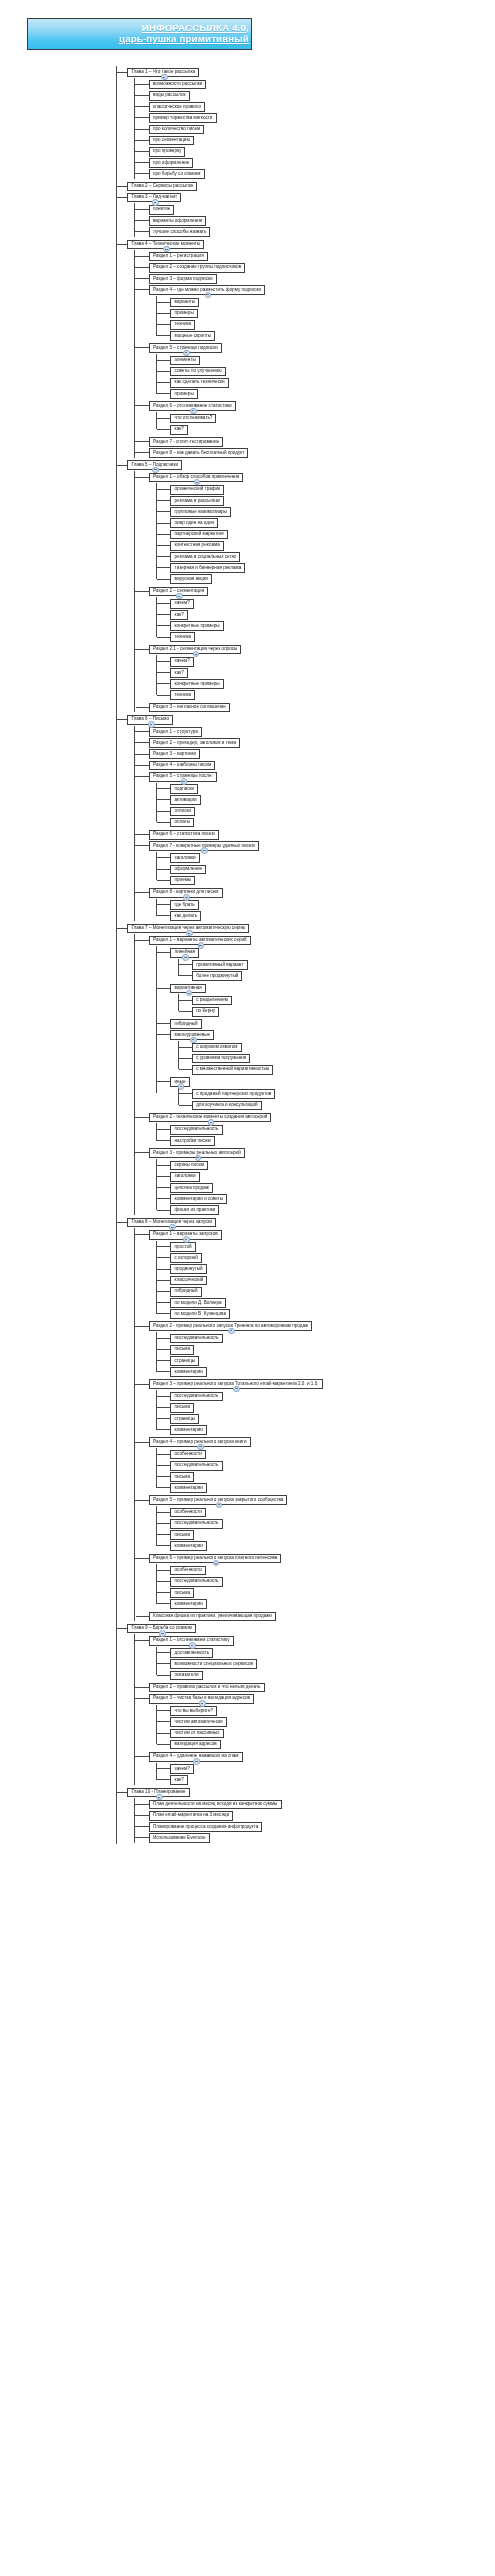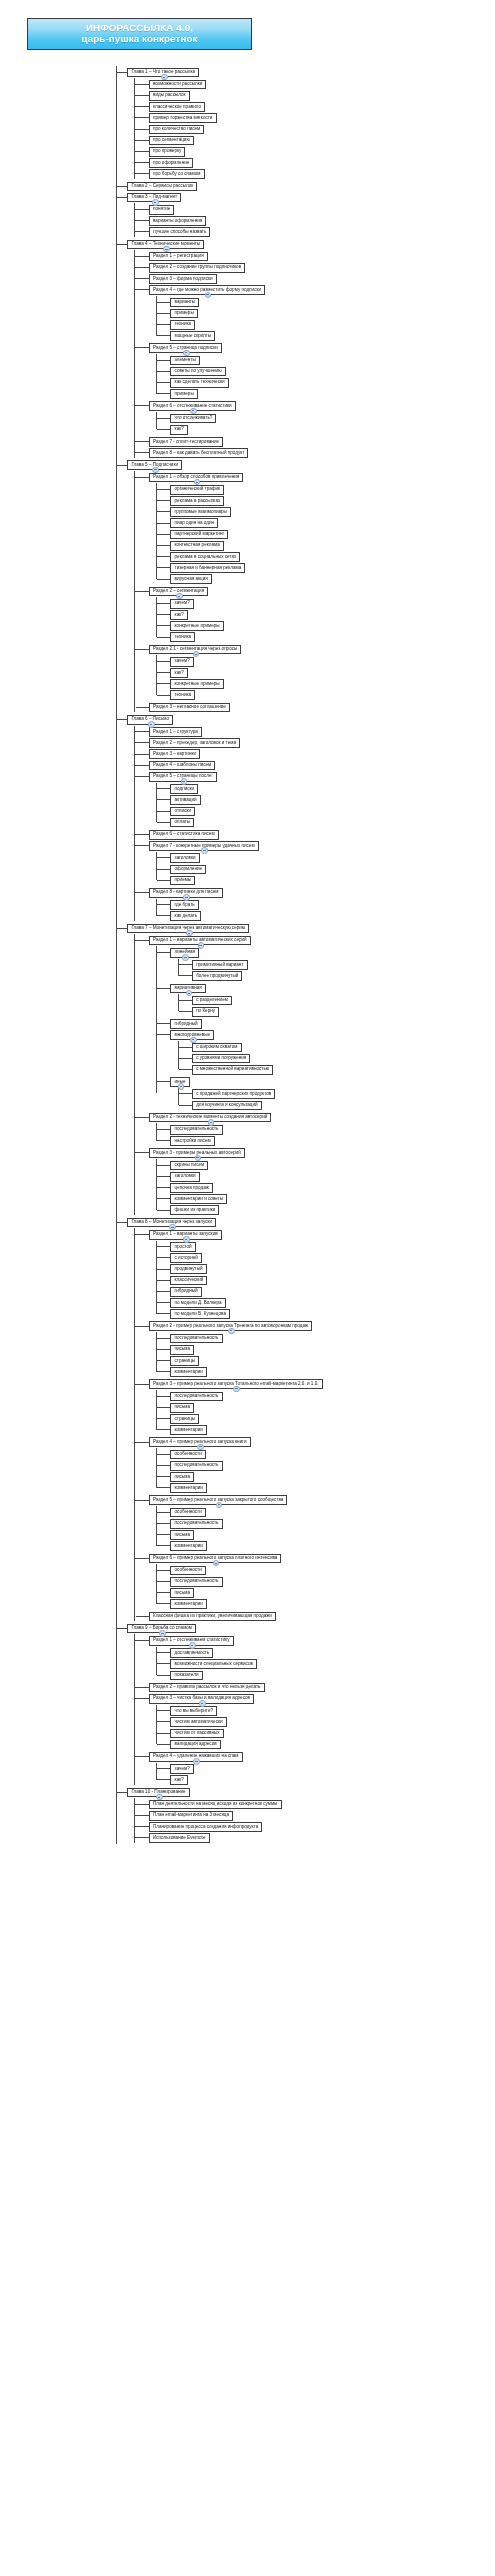--- a/index.html
+++ b/index.html
@@ -13,28 +13,29 @@
   #root-wrap{position:relative; width:496px; min-height:2601px;}
 
   
   .title-node{
     position:absolute;
     left:27px; top:17.5px;
     width:225px;
     box-sizing:border-box;
     border:1px solid #3a3a3a;
     background:linear-gradient(to bottom,#bfe6f7 0%, #9fdcf6 30%, #4cc5f0 72%, #36bdee 100%);
-    text-align:center;
+    text-align:right;
     padding:3.1px 2.1px 4.6px 2.1px;
     color:#ffffff;
     font-weight:bold;
     font-size:9.8px;
     line-height:11.3px;
     letter-spacing:0.1px;
     text-shadow:0 0.5px 0.5px rgba(0,0,0,.18);
+    text-decoration:underline;
   }
 
   
   .tree{
     position:absolute;
     left:116px;
     top:66px;
     width:381px;
   }
 
@@ -160,21 +161,21 @@
   }
   li.node > ul.branch{margin-top:1px;margin-bottom:1px;}
 </style>
 </head>
 <body>
 
 <div id="root-wrap">
 
   <div class="title-node">
     <div>ИНФОРАССЫЛКА 4.0,</div>
-    <div>царь-пушка конкретнок</div>
+    <div>царь-пушка примитивный</div>
   </div>
 
   <div class="tree">
     <div class="main-spine"></div>
     <ul class="chapters" id="chapter-list">
         <li class="node chapter">
           <div class="row">
             <span class="handle-wrap"><span class="box">Глава 1 – Что такое рассылка</span><span class="handle"></span></span>
           </div>
           <ul class="branch lvl2">

